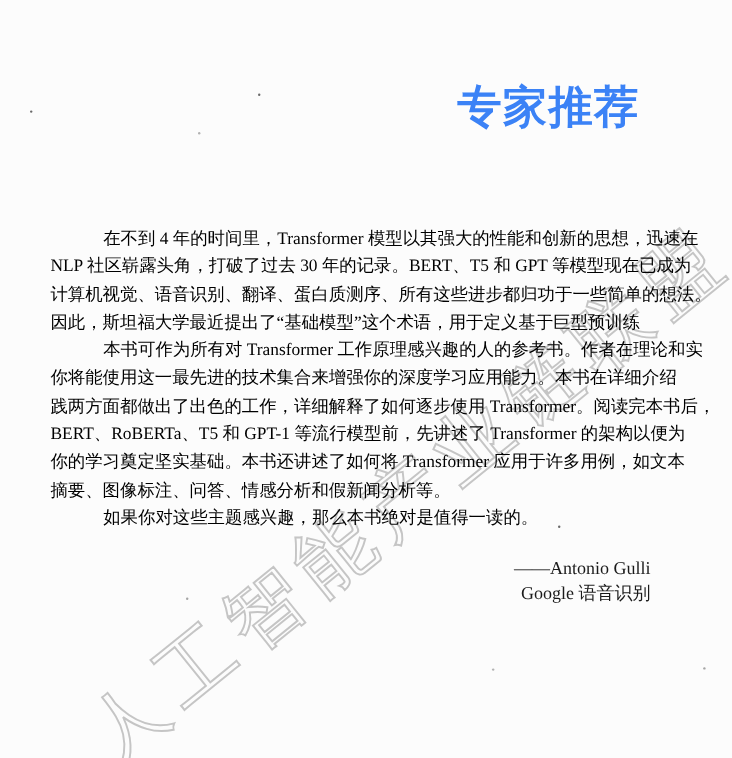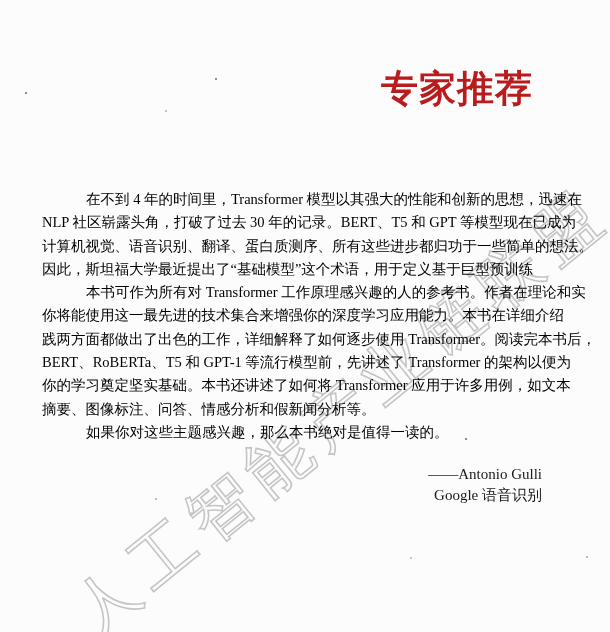--- a/index.html
+++ b/index.html
@@ -26,26 +26,26 @@
     text-stroke: 1.6px #b3b3b3;
     opacity: 0.75;
     z-index: 0;
     pointer-events: none;
   }
   .title {
     position: absolute;
     top: 71px;
     right: 77px;
     margin: 0;
-    font-family: Liberation Mono, monospace;
+    font-family: Liberation Serif, serif;
     font-weight: 900;
     font-size: 37px;
     line-height: 1.1;
     letter-spacing: 1px;
-    color: #b91c1c;
+    color: #3b82f6;
     z-index: 2;
   }
   .bodytext {
     position: absolute;
     left: 42px;
     top: 188px;
     width: 540px;
     font-size: 14.5px;
     color: #000000;
     z-index: 1;

